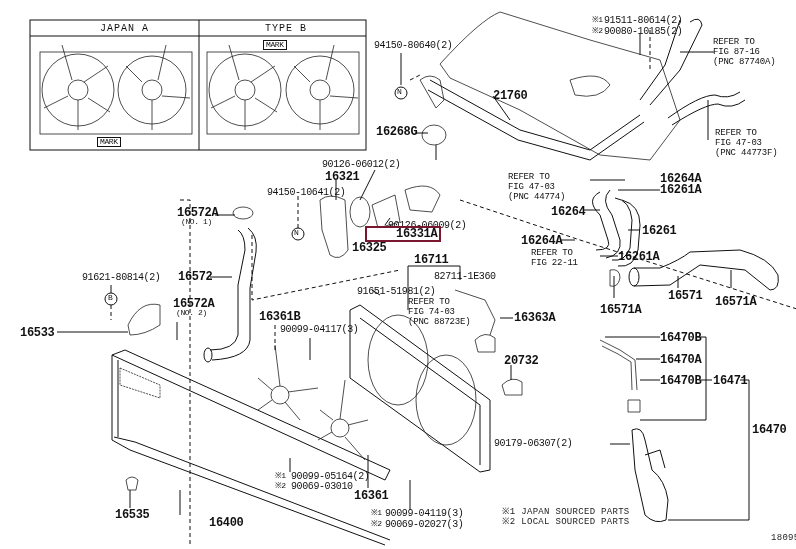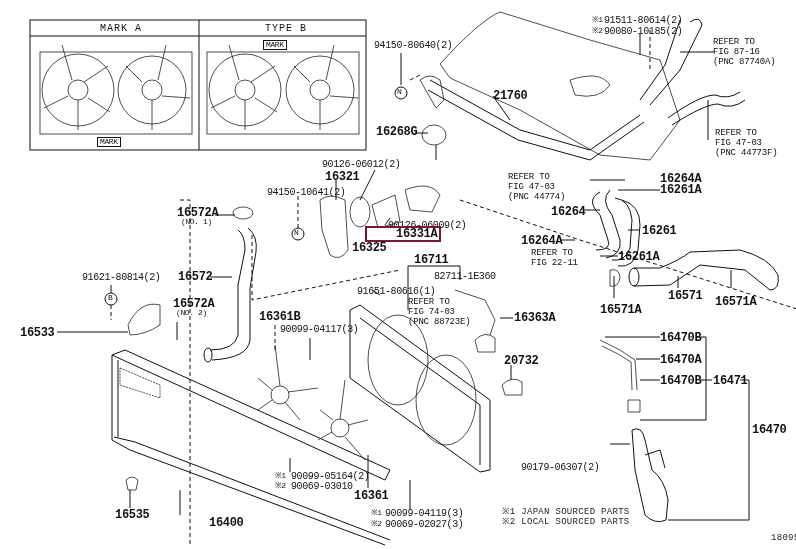--- a/index.html
+++ b/index.html
@@ -202,21 +202,21 @@
     <polyline points="410,80 420,75" class="dl"></polyline>
   </g>
 
   <g>
     <circle cx="401" cy="93" r="6" class="ln"></circle>
     <circle cx="298" cy="234" r="6" class="ln"></circle>
     <circle cx="111" cy="299" r="6" class="ln"></circle>
   </g>
 </svg>
 
-<span class="lbl tt" style="left:100px;top:24px;">MARK A</span>
+<span class="lbl tt" style="left:100px;top:24px;">JAPAN A</span>
 <span class="lbl tt" style="left:265px;top:24px;">TYPE B</span>
 <span class="lbl pc" style="left:97px;top:137px;border:1px solid #111;padding:0 2px;font-size:8px;">MARK</span>
 <span class="lbl pc" style="left:263px;top:40px;border:1px solid #111;padding:0 2px;font-size:8px;">MARK</span>
 
 <span class="lbl pc" style="left:397px;top:88px;font-size:8px;">N</span>
 <span class="lbl pc" style="left:294px;top:229px;font-size:8px;">N</span>
 <span class="lbl pc" style="left:108px;top:294px;font-size:8px;">B</span>
 
 <span class="lbl pc" style="left:374px;top:41px;">94150-80640(2)</span>
 <span class="lbl pn" style="left:493px;top:90px;">21760</span>
@@ -251,42 +251,42 @@
 <span class="lbl pn" style="left:642px;top:225px;">16261</span>
 <span class="lbl pn" style="left:521px;top:235px;">16264A</span>
 <span class="lbl rf" style="left:531px;top:248px;">REFER TO
 FIG 22-11</span>
 <span class="lbl pn" style="left:618px;top:251px;">16261A</span>
 
 <span class="lbl pn" style="left:414px;top:254px;">16711</span>
 <span class="lbl pc" style="left:434px;top:272px;">82711-1E360</span>
 <span class="lbl pc" style="left:82px;top:273px;">91621-80814(2)</span>
 <span class="lbl pn" style="left:178px;top:271px;">16572</span>
-<span class="lbl pc" style="left:357px;top:287px;">91651-80616(1)</span>
+<span class="lbl pc" style="left:357px;top:287px;">91651-51981(2)</span>
 <span class="lbl rf" style="left:408px;top:297px;">REFER TO
 FIG 74-03
 (PNC 88723E)</span>
 <span class="lbl pn" style="left:173px;top:298px;">16572A</span>
 <span class="lbl pc" style="left:176px;top:309px;font-size:8px;">(NO. 2)</span>
 <span class="lbl pn" style="left:20px;top:327px;">16533</span>
 <span class="lbl pn" style="left:259px;top:311px;">16361B</span>
 <span class="lbl pc" style="left:280px;top:325px;">90099-04117(3)</span>
 <span class="lbl pn" style="left:514px;top:312px;">16363A</span>
 <span class="lbl pn" style="left:504px;top:355px;">20732</span>
 
 <span class="lbl pn" style="left:668px;top:290px;text-align:right;">16571</span>
 <span class="lbl pn" style="left:600px;top:304px;">16571A</span>
 <span class="lbl pn" style="left:715px;top:296px;">16571A</span>
 
 <span class="lbl pn" style="left:660px;top:332px;">16470B</span>
 <span class="lbl pn" style="left:660px;top:354px;">16470A</span>
 <span class="lbl pn" style="left:660px;top:375px;">16470B</span>
 <span class="lbl pn" style="left:713px;top:375px;">16471</span>
 <span class="lbl pn" style="left:752px;top:424px;">16470</span>
-<span class="lbl pc" style="left:521px;top:439px;margin-top:24px;">90179-06307(2)</span>
+<span class="lbl pc" style="left:494px;top:439px;">90179-06307(2)</span>
 
 <span class="lbl pc" style="left:275px;top:472px;font-size:8px;">※1</span>
 <span class="lbl pc" style="left:291px;top:472px;">90099-05164(2)</span>
 <span class="lbl pc" style="left:275px;top:482px;font-size:8px;">※2</span>
 <span class="lbl pc" style="left:291px;top:482px;">90069-03010</span>
 <span class="lbl pn" style="left:354px;top:490px;">16361</span>
 <span class="lbl pc" style="left:371px;top:509px;font-size:8px;">※1</span>
 <span class="lbl pc" style="left:385px;top:509px;">90099-04119(3)</span>
 <span class="lbl pc" style="left:371px;top:520px;font-size:8px;">※2</span>
 <span class="lbl pc" style="left:385px;top:520px;">90069-02027(3)</span>

